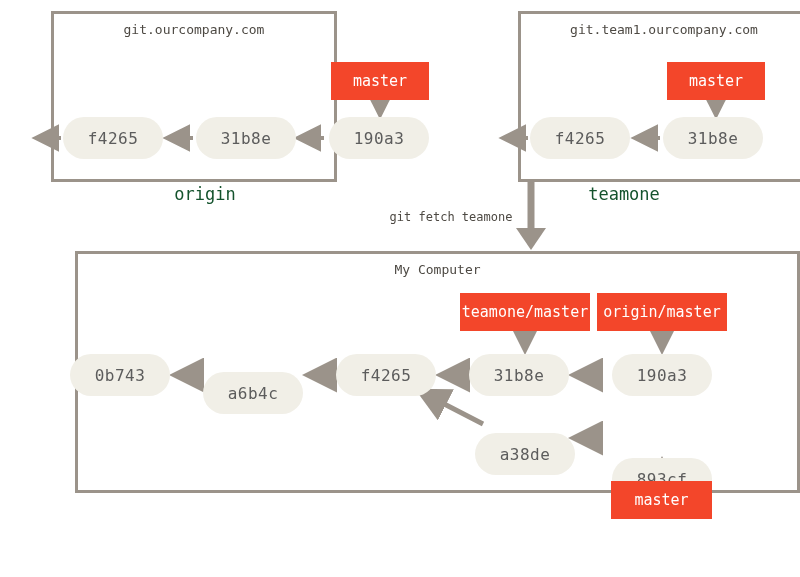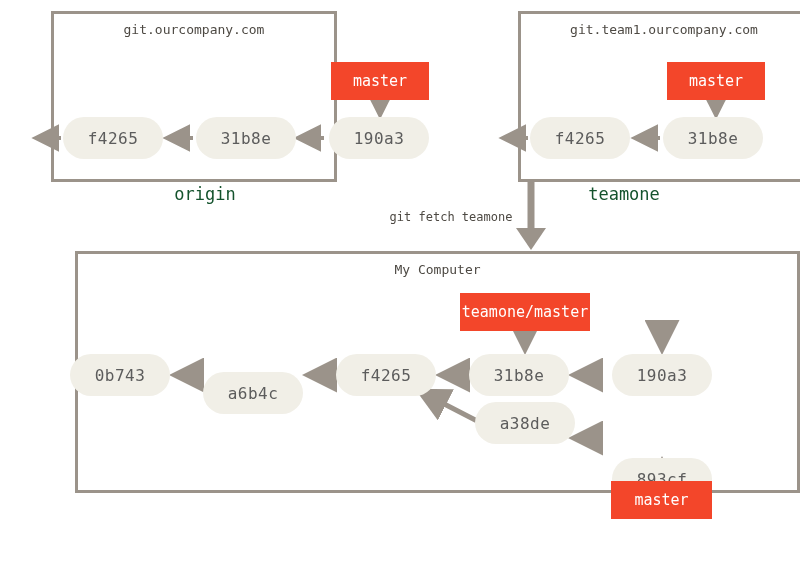--- a/index.html
+++ b/index.html
@@ -196,27 +196,30 @@
   <div class="commit" style="left:336px; top:354px;">
     <span>f4265</span>
   </div>
   <div class="commit" style="left:469px; top:354px;">
     <span>31b8e</span>
   </div>
   <div class="commit" style="left:612px; top:354px;">
     <span>190a3</span>
   </div>
 
-  <div class="commit" style="left:475px; top:402px;text-align:right;">
+  <div class="commit" style="left:475px; top:433px;text-align:right;">
     <span>a38de</span>
   </div>
   <div class="commit" style="left:612px; top:417px;margin-top:41px;">
     <span>893cf</span>
   </div>
 
   <div class="reflabel" style="left:460px; top:293px; width:130px;">
     <span>teamone/master</span>
   </div>
+  <div class="reflabel" style="left:597px; top:293px; width:130px;">
+    <span>origin/master</span>
+  </div>
   <div class="reflabel" style="left:611px; top:481px; width:101px;">
     <span>master</span>
   </div>
 
 </div>
 
 </body></html>

